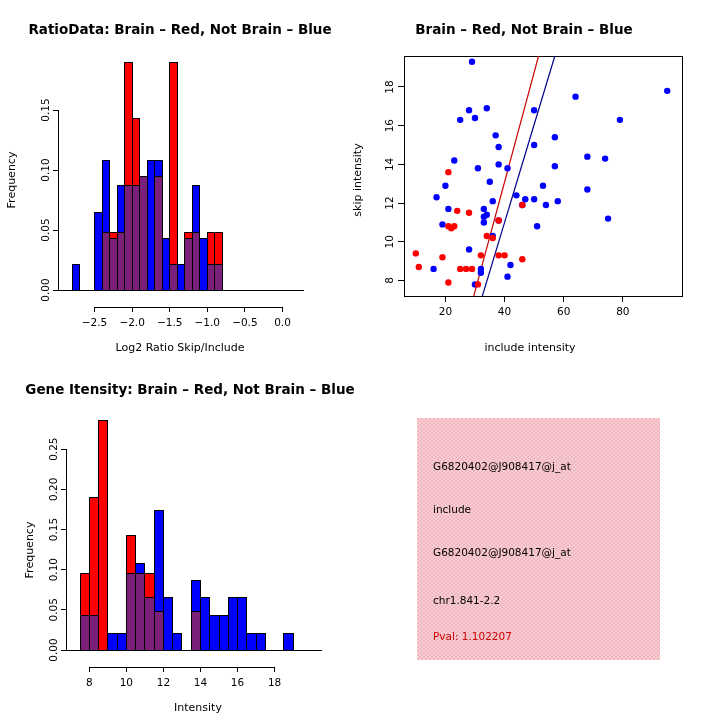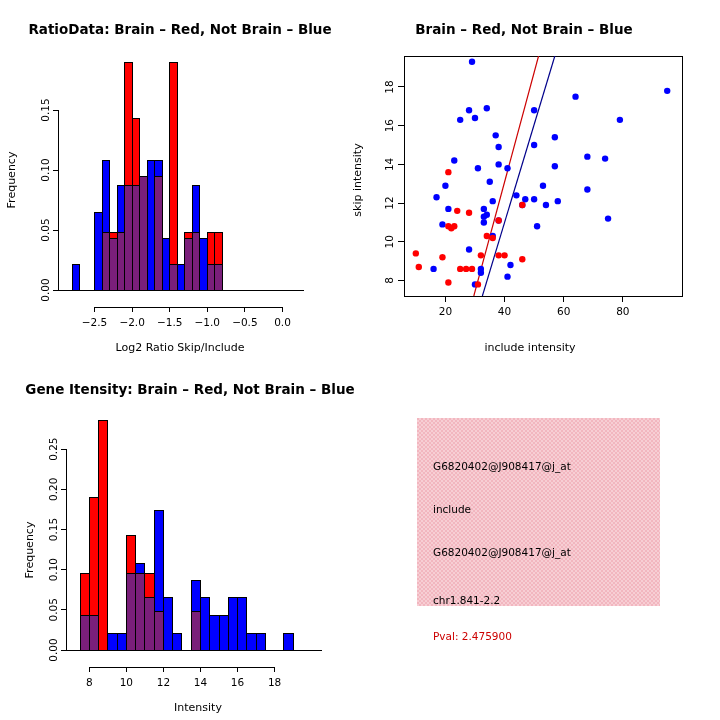--- a/index.html
+++ b/index.html
@@ -54,21 +54,21 @@
   }
   .pt { stroke: none; }
   .fitline { fill: none; stroke-width: 1.2; }
 
   
   #info-box {
     position: absolute;
     left: 57px;
     top: 58px;
     width: 243px;
-    height: 188px;
+    height: 242px;
     background-color: #f2b6bf;
     background-image:
       linear-gradient(45deg, #f7ced4 25%, transparent 25%, transparent 75%, #f7ced4 75%),
       linear-gradient(45deg, #f7ced4 25%, transparent 25%, transparent 75%, #f7ced4 75%);
     background-size: 4px 4px;
     background-position: 0 0, 2px 2px;
   }
   .info-line {
     position: absolute;
     left: 16px;
@@ -336,15 +336,15 @@
     <text class="axis-label" x="15" y="190" text-anchor="middle" transform="rotate(-90 15 190)">Frequency</text>
   </svg>
 </div>
 
 <div class="panel" id="panel-info">
   <div id="info-box">
     <div class="info-line" style="top:42px">G6820402@J908417@j_at</div>
     <div class="info-line" style="top:85px">include</div>
     <div class="info-line" style="top:128px">G6820402@J908417@j_at</div>
     <div class="info-line" style="top:176px">chr1.841-2.2</div>
-    <div class="info-line pval" style="top:212px">Pval: 2.475900</div>
+    <div class="info-line pval" style="top:212px">Pval: 1.102207</div>
   </div>
 </div>
 
 </body></html>

